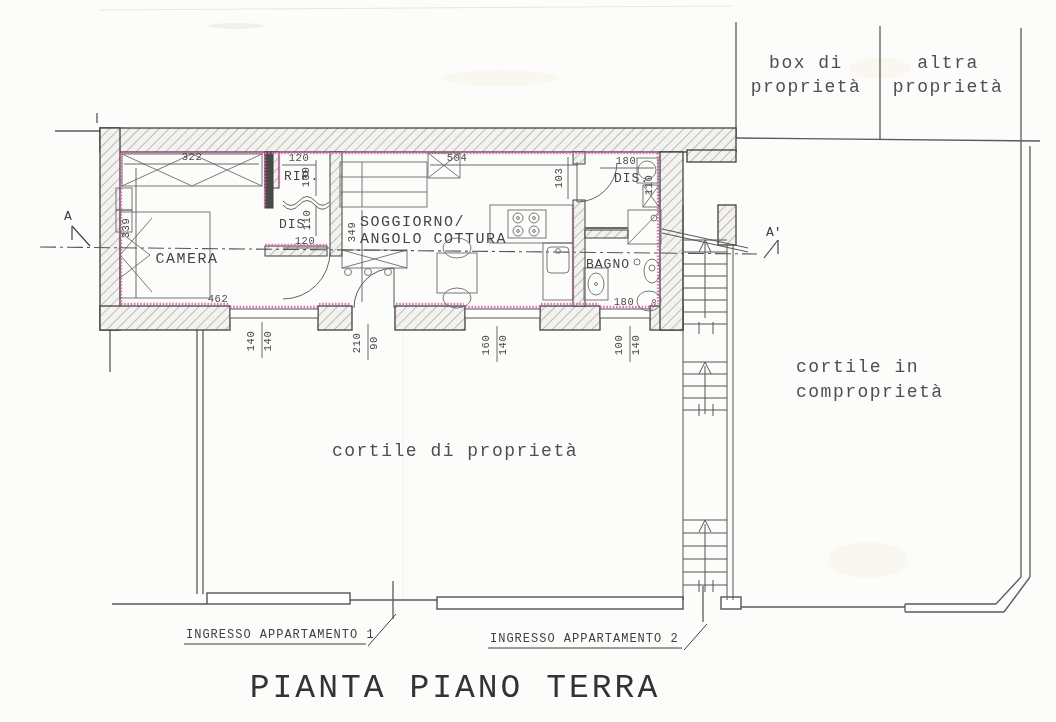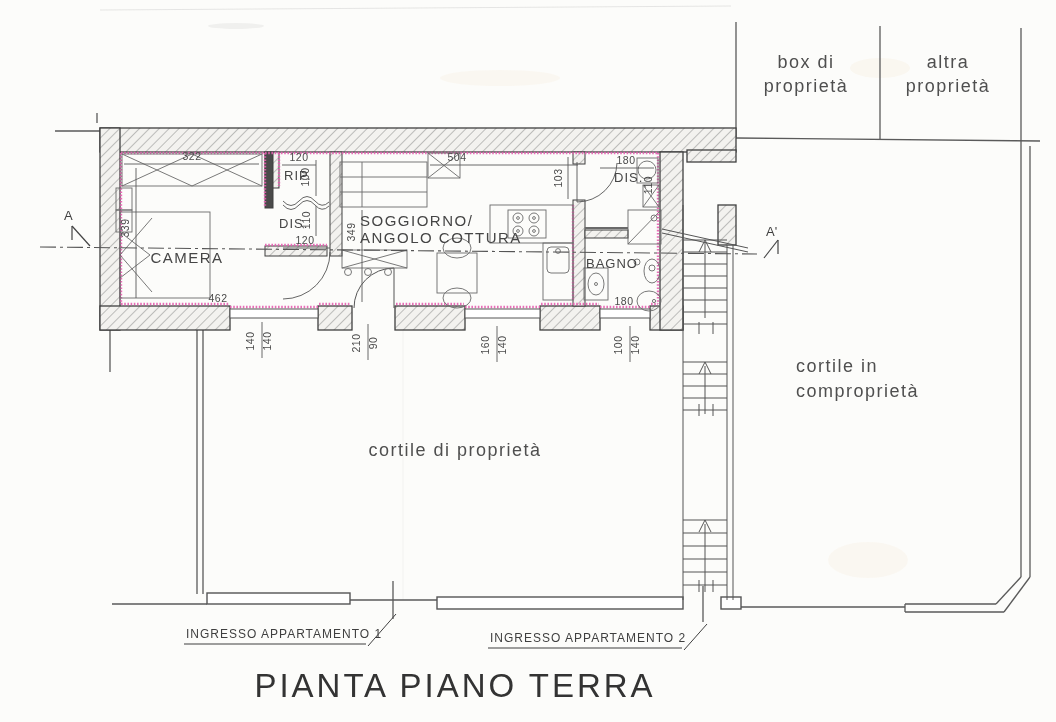--- a/index.html
+++ b/index.html
@@ -1,17 +1,17 @@
 <!DOCTYPE html>
 <html><head>
 <meta charset="utf-8">
 <style>
   html,body{margin:0;padding:0;background:#e8e8e6;}
   #stage{position:relative;width:1056px;height:722px;background:#fcfcfa;overflow:hidden;
-         font-family:Liberation Sans, sans-serif;}
+         font-family:Liberation Mono, monospace;}
   svg{position:absolute;left:0;top:0;}
   text{fill:#454545;}
   .dim{font-size:10.5px;letter-spacing:.5px;fill:#4a4a4a;}
   .room{font-size:15px;letter-spacing:1.5px;}
   .small-room{font-size:13px;letter-spacing:1px;}
   .area{font-size:18px;letter-spacing:1.5px;fill:#4f4f4f;}
   .ingresso{font-size:12px;letter-spacing:1px;fill:#3f3f3f;}
   .title{font-size:33px;letter-spacing:3px;fill:#333;}
   .marker{font-size:13px;fill:#3f3f3f;}
 </style>

